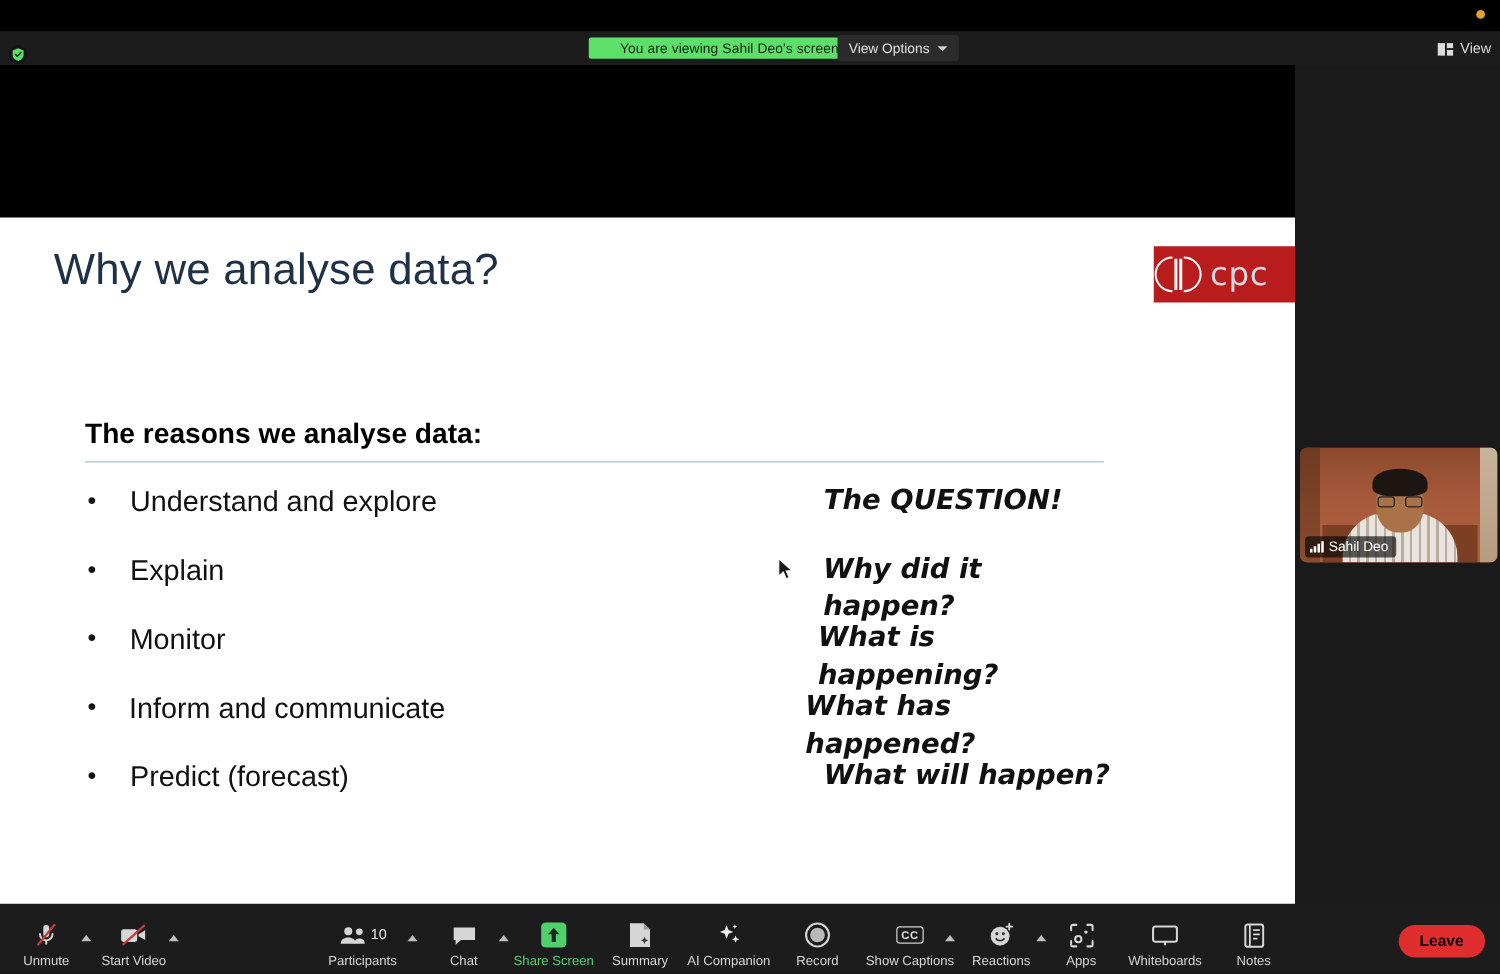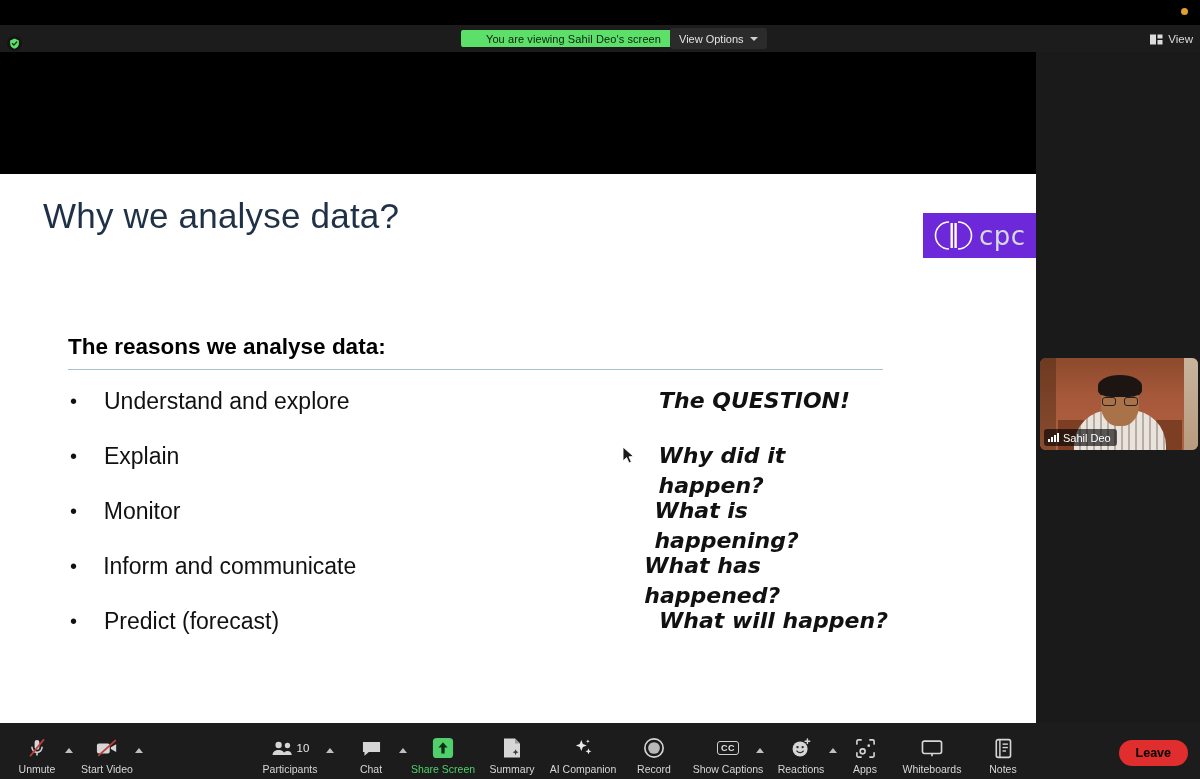--- a/index.html
+++ b/index.html
@@ -21,21 +21,21 @@
     border-radius: 50%; background: #e0a030;
   }
   .topbar2 {
     position: absolute; left: 0; top: 25px; width: 1200px; height: 27px;
     background: #1c1c1c;
   }
   .shield {
     position: absolute; left: 7px; top: 36px; width: 15px; height: 15px;
   }
   .sharebanner {
-    position: absolute; left: 461px; top: 30px; width: 225px; height: 17px;
+    position: absolute; left: 471px; top: 30px; width: 225px; height: 17px;
     background: #5ce06a; border-radius: 2px;
     display: flex; align-items: center; justify-content: center;
     color: #0b1f0d; font-size: 11px; letter-spacing: .1px; white-space: nowrap;
   }
   .viewoptions {
     position: absolute; left: 670px; top: 28px; height: 21px;
     background: #2b2b2b; border-radius: 3px;
     display: flex; align-items: center; gap: 6px; padding: 0 9px;
     color: #e3e3e3; font-size: 11px;
   }
@@ -55,22 +55,22 @@
   .slide {
     position: absolute; left: 0; top: 122px; width: 1036px; height: 583px;
     background: #fff; overflow: hidden;
   }
   .slide-title {
     position: absolute; left: 43px; top: 22px;
     font-size: 35px; color: #1f3147; font-weight: 400; letter-spacing: .2px;
   }
   .logo {
     position: absolute; left: 923px; top: 23px; width: 118px; height: 45px;
-    background: #6d28d9; display: flex; align-items: center; gap: 5px;
-    padding-left: 11px; overflow: hidden; margin-top: 16px;
+    background: #b91c1c; display: flex; align-items: center; gap: 5px;
+    overflow: hidden;
   }
   .logo-mark { position: relative; width: 40px; height: 31px; flex: none; }
   .logo-text {
     color: #d4d9e2; font-size: 26px; letter-spacing: .5px;
     font-family: "DejaVu Sans", sans-serif; line-height: 1;
   }
 
   .reasons-head {
     position: absolute; left: 68px; top: 160px; width: 815px;
     font-size: 22.5px; font-weight: bold; color: #000;

